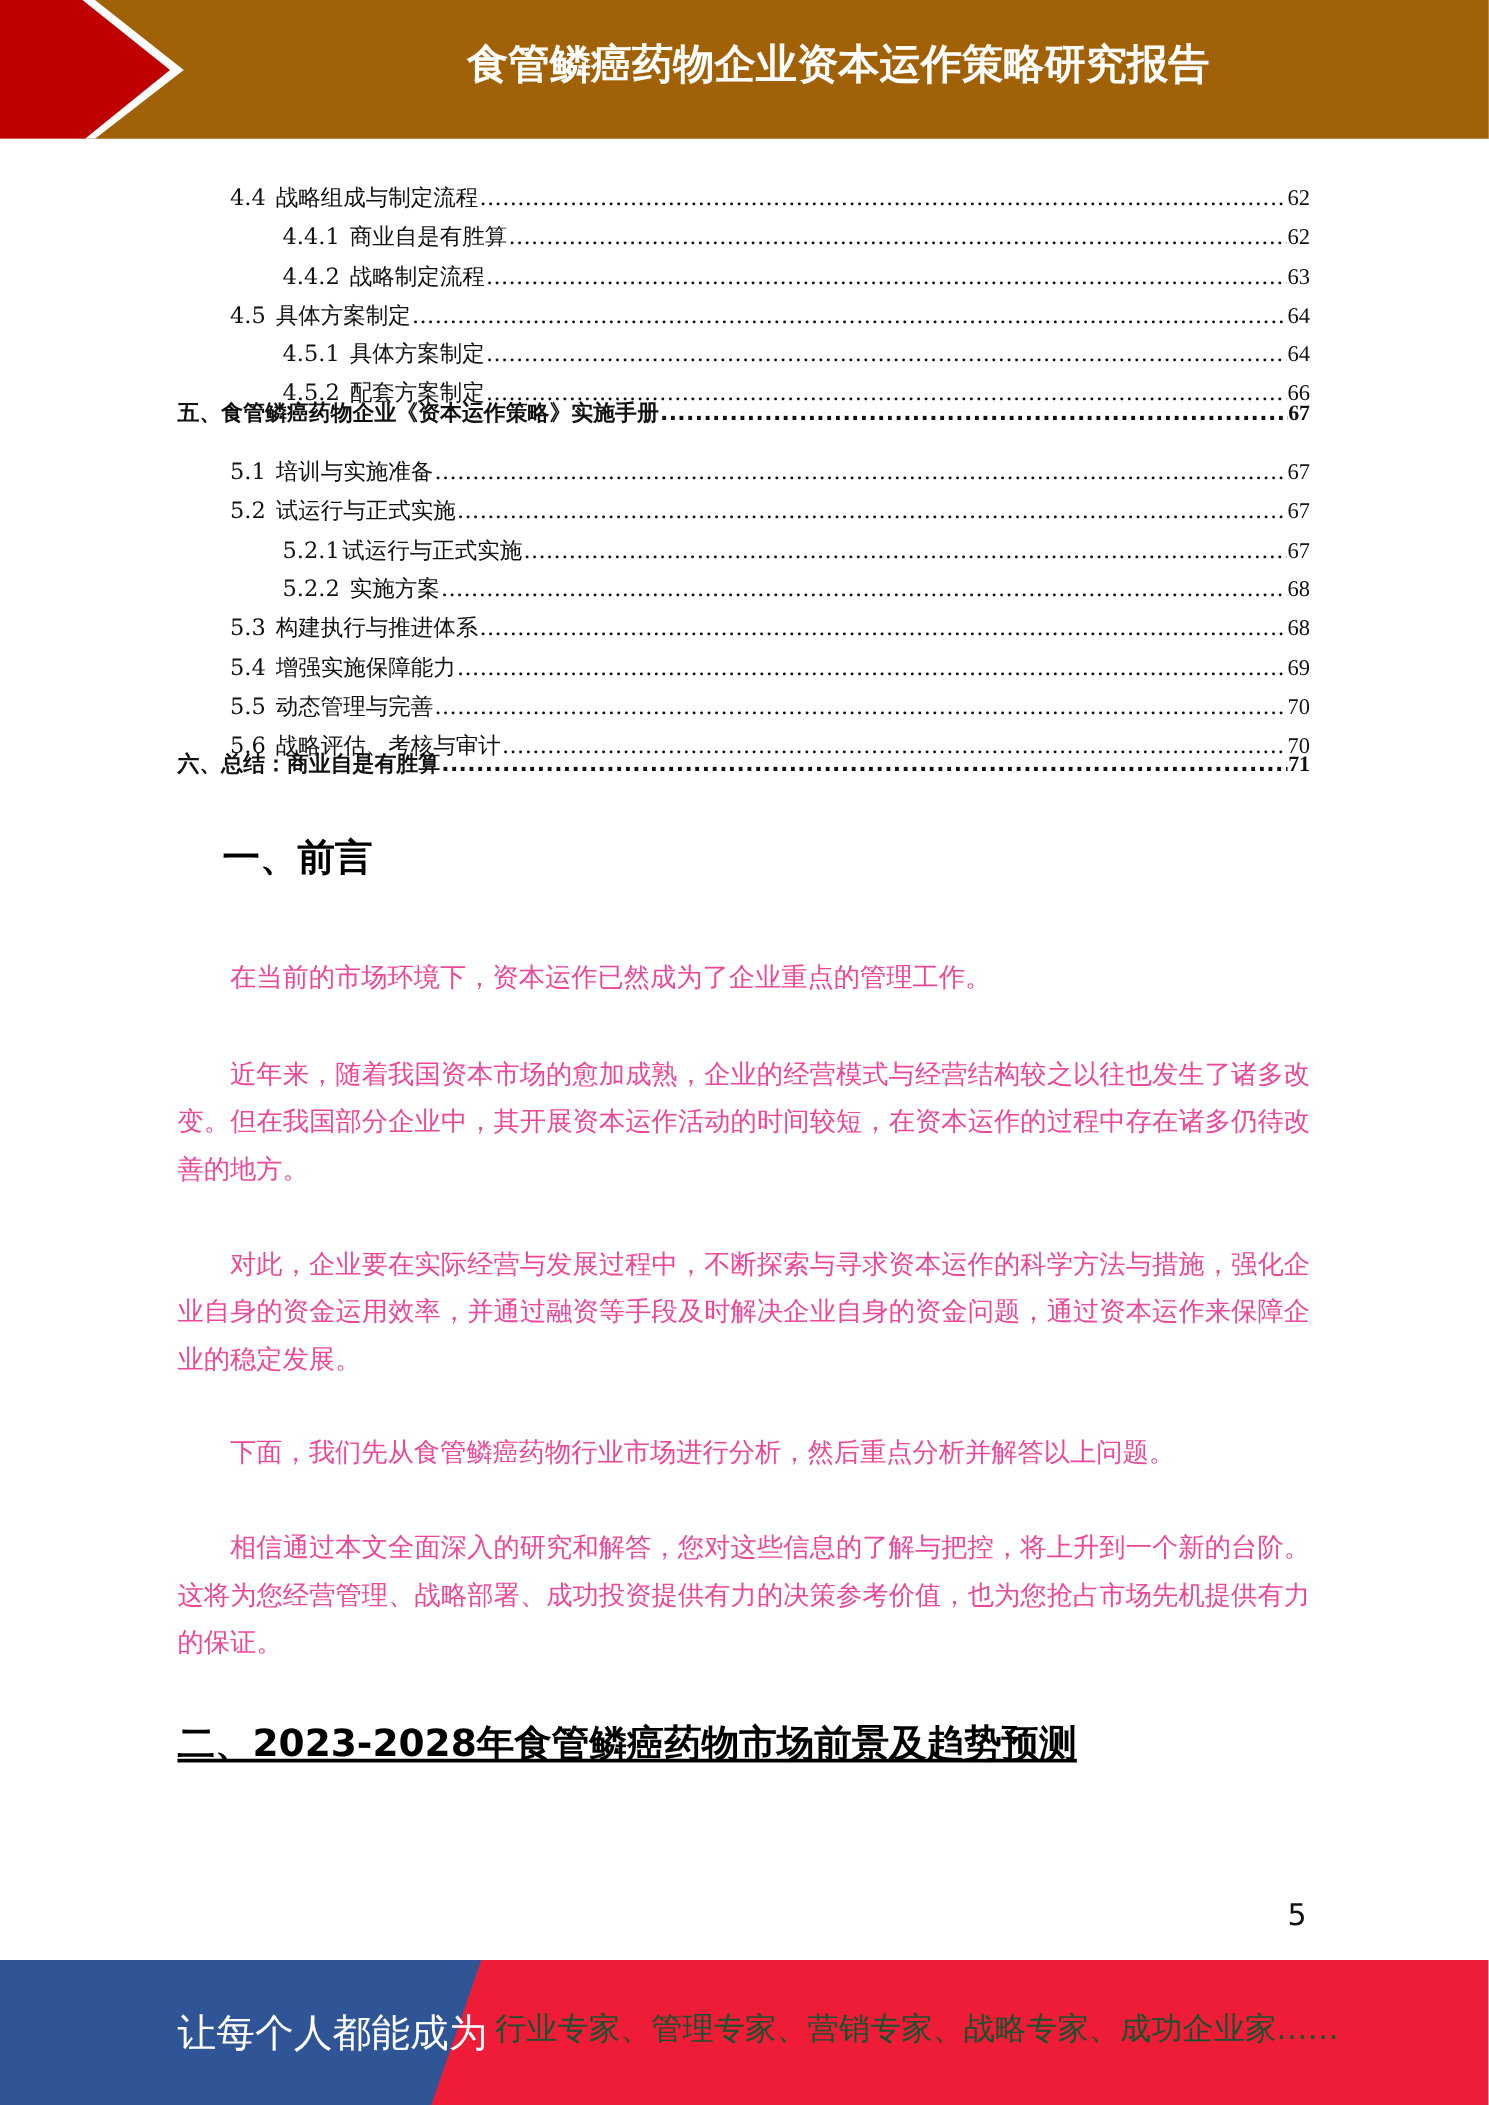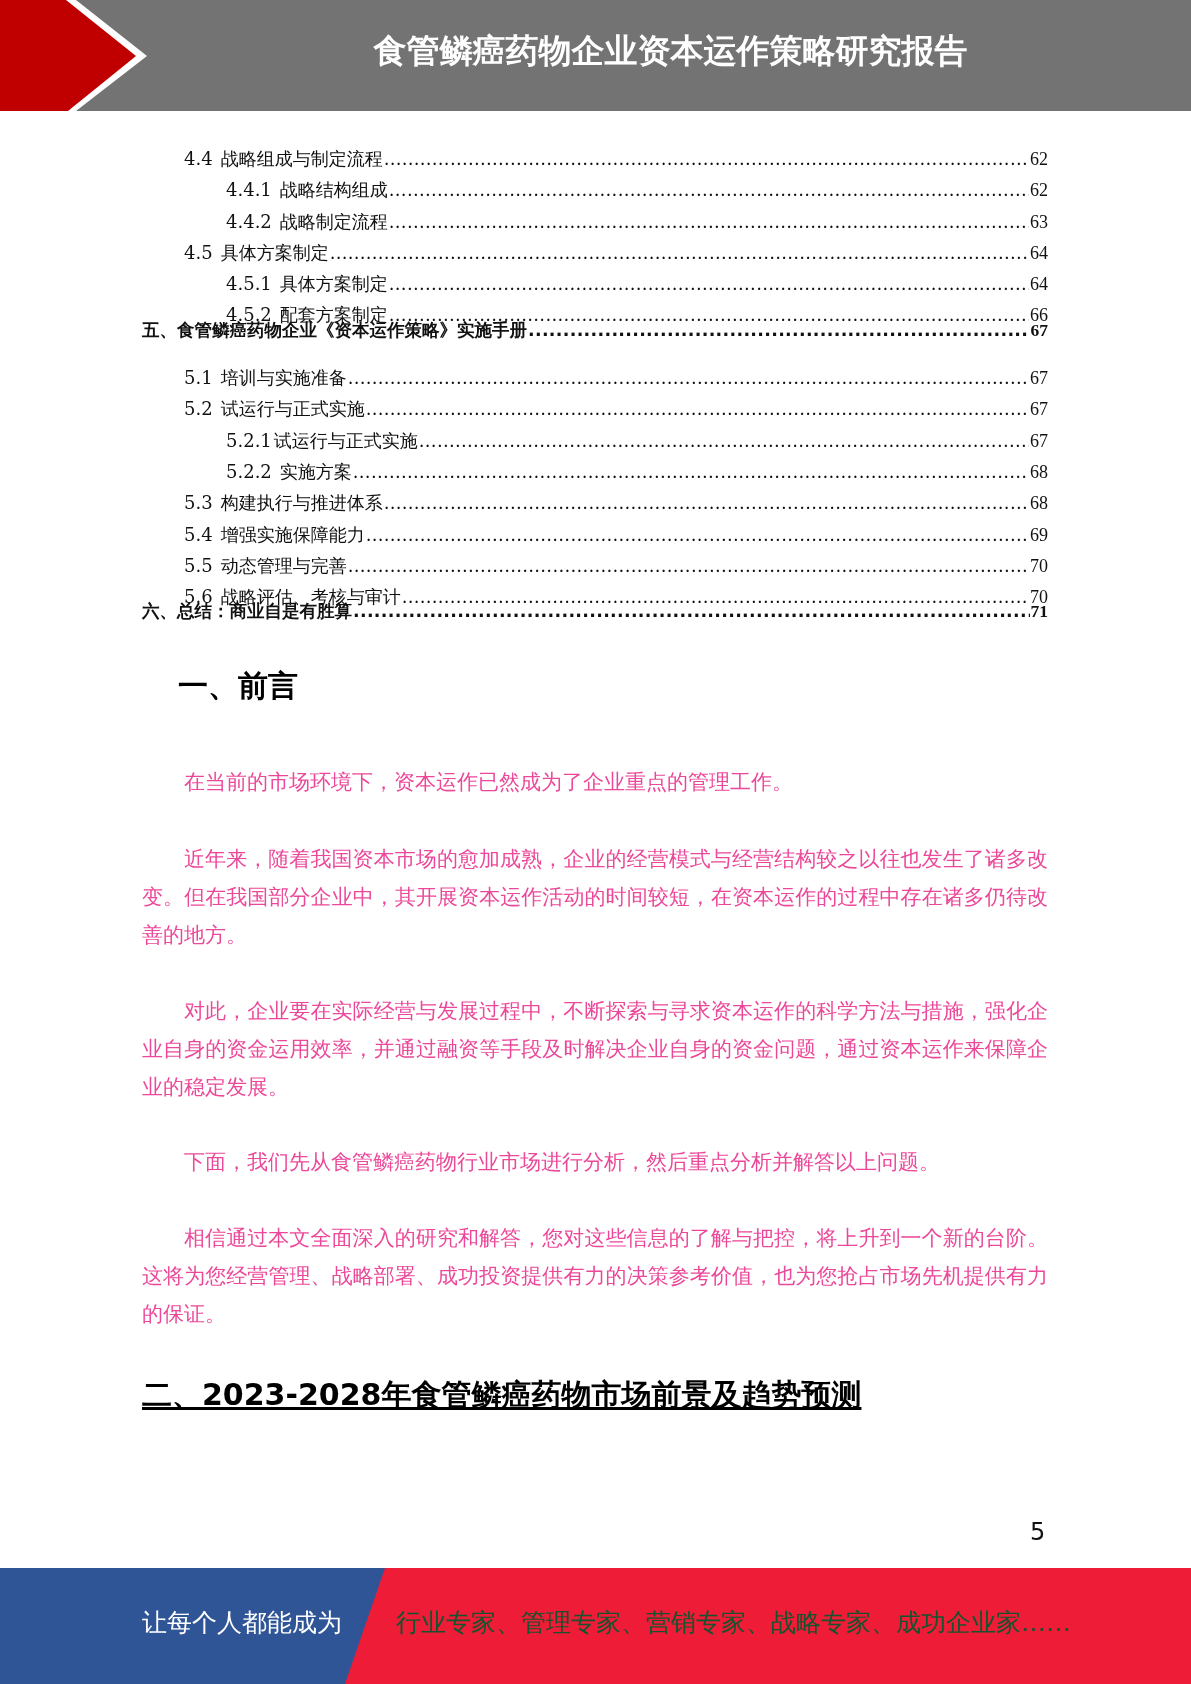--- a/index.html
+++ b/index.html
@@ -1,21 +1,21 @@
 <!DOCTYPE html>
 <html><head>
 <meta charset="utf-8">
 <style>
   html, body { margin: 0; padding: 0; }
   body {
     width: 1191px; height: 1684px; position: relative; overflow: hidden;
     background: #ffffff; color: #111;
     font-family: "DejaVu Serif", "Liberation Serif", serif;
   }
-  .header { position: absolute; left: 0; top: 0; width: 1191px; height: 111px; background: #737373; overflow: hidden; }
+  .header { position: absolute; left: 0; top: 0; width: 1191px; height: 111px; background: #a16207; overflow: hidden; }
   .header svg { position: absolute; left: 0; top: 0; }
   .header-title {
     position: absolute; left: 150px; right: 0; top: 26px; text-align: center;
     color: #fff; font-family: "DejaVu Sans", sans-serif; font-weight: bold;
     font-size: 33px; letter-spacing: 0px; line-height: 50px;
   }
 
   .toc { position: absolute; left: 142px; top: 127px; width: 906px; }
   .toc-row { display: flex; align-items: baseline; height: 31.3px; font-size: 18px; line-height: 31.3px; white-space: nowrap; }
   .toc-row .num { margin-right: 8px; margin-top: 16px; }
@@ -30,21 +30,21 @@
   .h1 { position: absolute; left: 142px; font-family: "DejaVu Sans", sans-serif; font-weight: bold; font-size: 30px; color: #000; margin: 0; }
   .para {
     position: absolute; left: 142px; width: 906px; margin: 0;
     font-size: 21px; line-height: 38px; text-indent: 42px; text-align: justify; color: #ec4899;
   }
 
   .page-number { position: absolute; left: 1030px; top: 1518px; font-family: "DejaVu Sans", sans-serif; font-size: 24px; color: #111; }
 
   .footer { position: absolute; left: 0; top: 1568px; width: 1191px; height: 116px; overflow: hidden; }
   .footer svg { position: absolute; left: 0; top: 0; }
-  .footer-left { position: absolute; left: 142px; top: 38px; color: #fff; font-size: 25px; font-family: "DejaVu Sans", sans-serif; }
+  .footer-left { position: absolute; left: 142px; top: 38px; color: #fff; font-size: 31px; font-family: "DejaVu Sans", sans-serif; }
   .footer-right { position: absolute; left: 396px; top: 38px; color: #14532d; font-size: 25px; font-family: "DejaVu Sans", sans-serif; }
 </style>
 </head>
 <body>
 
 <div class="header">
   <svg width="1191" height="111">
     <polygon points="0,0 76,0 147,56 76,111 0,111" fill="#ffffff"></polygon>
     <polygon points="0,0 66,0 136,56 68,111 0,111" fill="#c00000"></polygon>
   </svg>
@@ -53,21 +53,21 @@
 
 <div class="toc">
   <div class="toc-row lvl-2">
       <span class="num">4.4</span>
       <span>战略组成与制定流程</span>
       <span class="dots"></span>
       <span class="page">62</span>
     </div>
   <div class="toc-row lvl-3">
       <span class="num">4.4.1</span>
-      <span>战略结构组成</span>
+      <span>商业自是有胜算</span>
       <span class="dots"></span>
       <span class="page">62</span>
     </div>
   <div class="toc-row lvl-3">
       <span class="num">4.4.2</span>
       <span>战略制定流程</span>
       <span class="dots"></span>
       <span class="page">63</span>
     </div>
   <div class="toc-row lvl-2">

